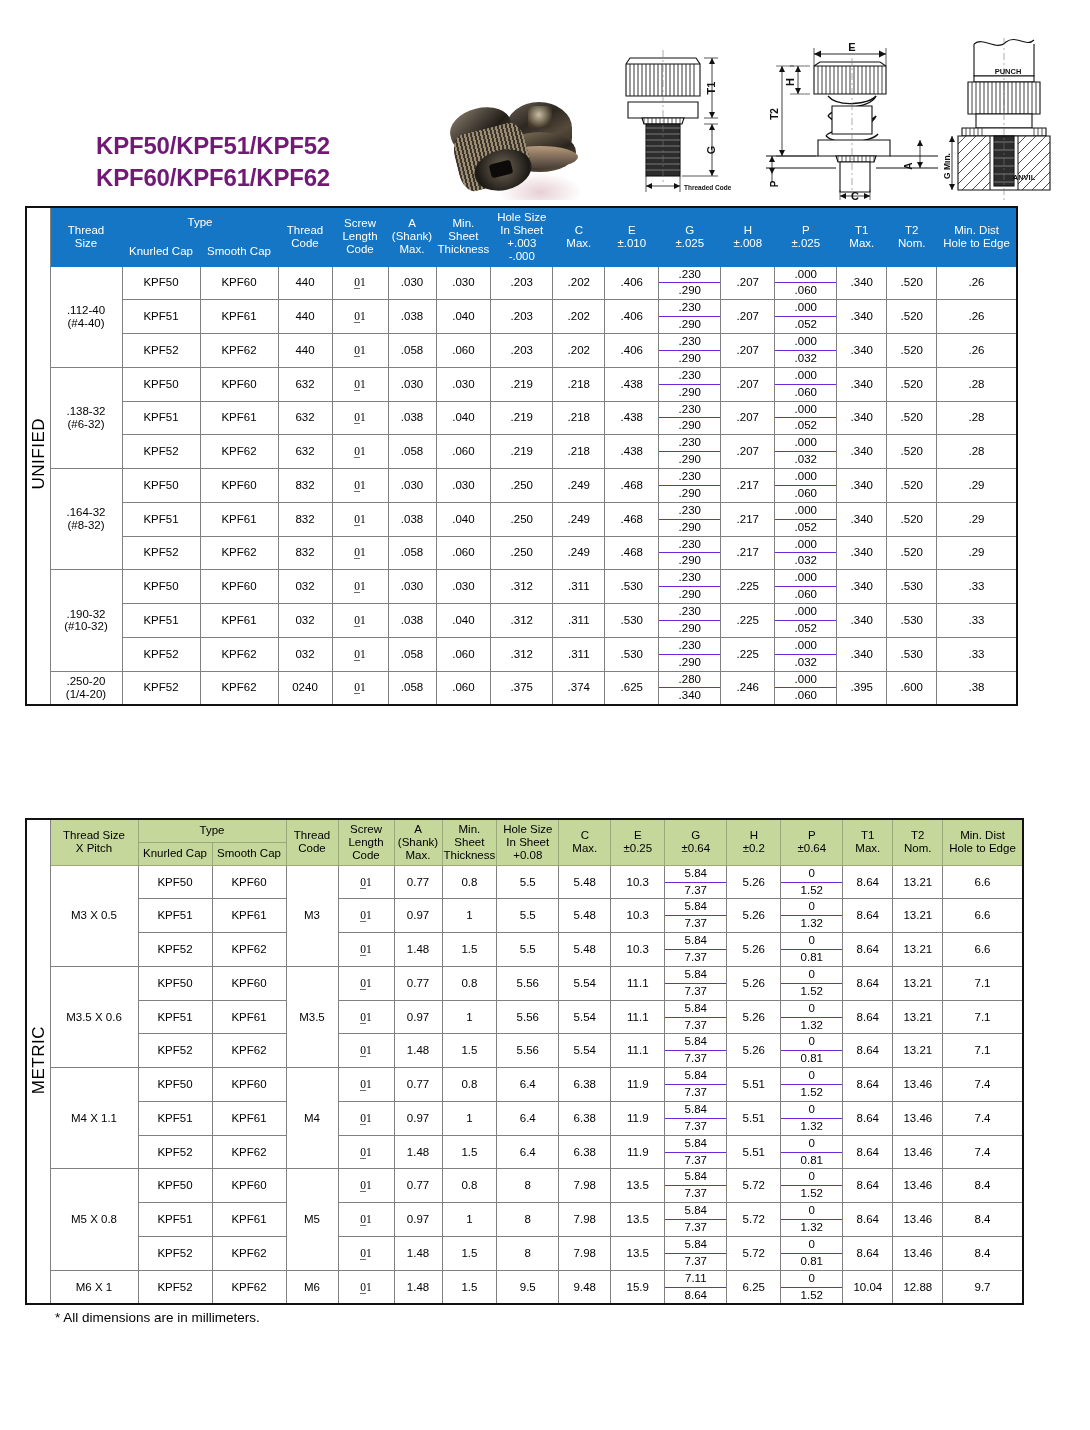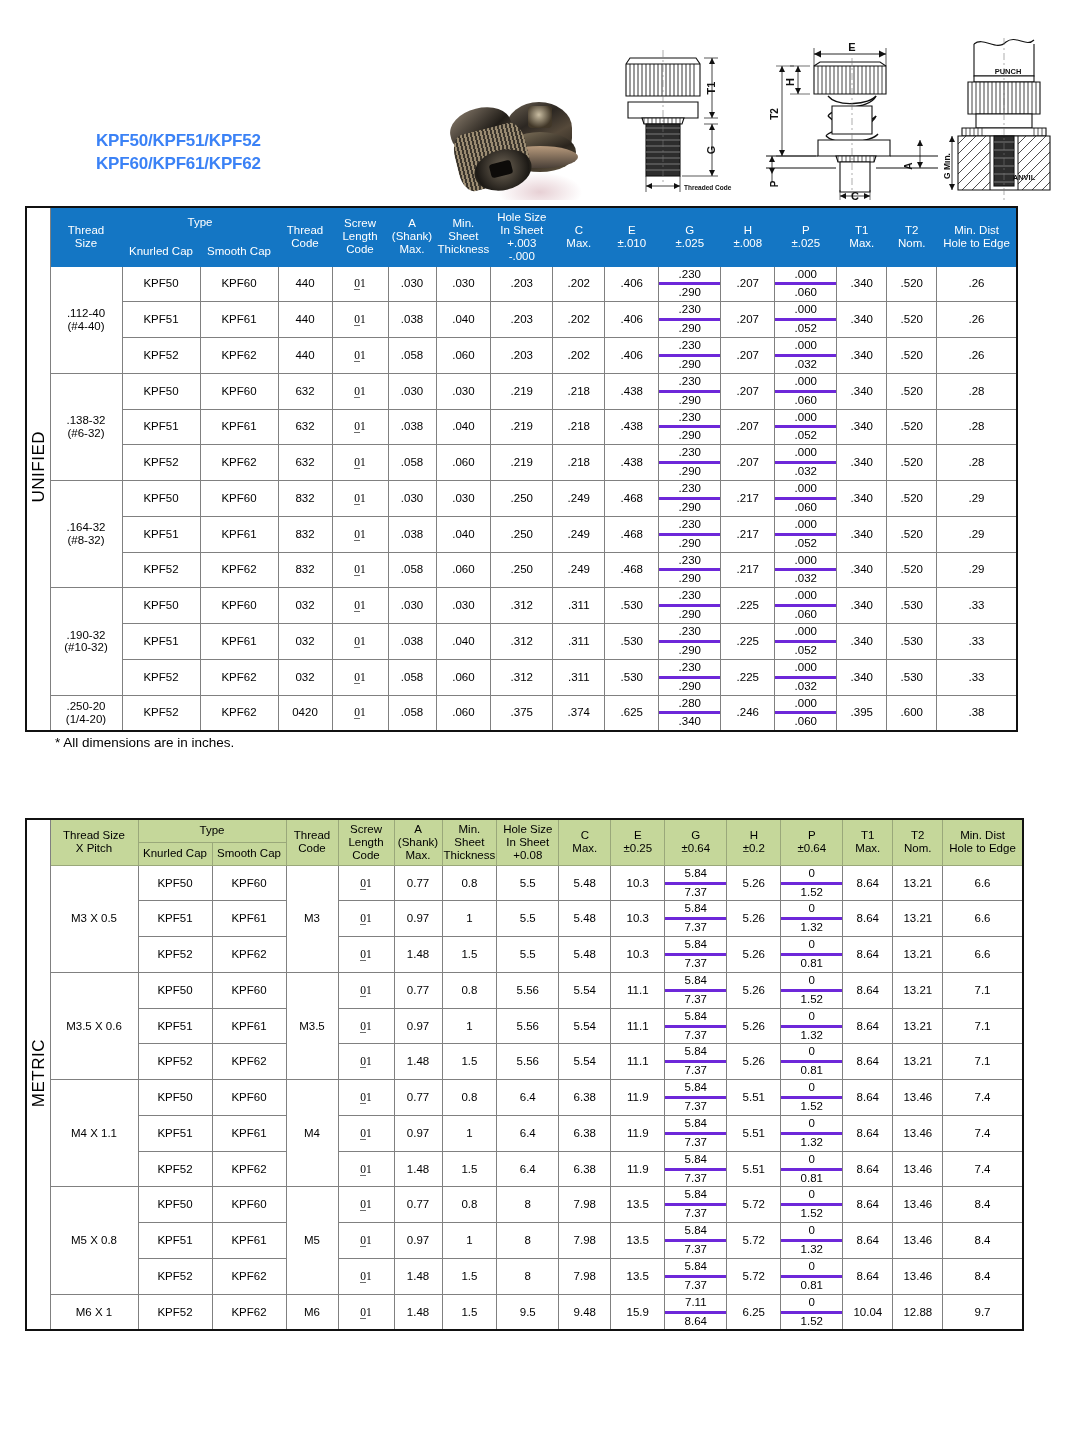--- a/index.html
+++ b/index.html
@@ -10,21 +10,21 @@
     font-family: "Liberation Sans", sans-serif;
     color: #000;
   }
   .page { position: relative; width: 1090px; height: 1430px; overflow: hidden; }
 
   
   .top { position: relative; height: 205px; width: 1090px; }
 
   .title-block {
     position: absolute; left: 96px; top: 130px;
-    font-size: 17px; font-weight: bold; color: #3b82f6;
+    font-size: 24px; font-weight: bold; color: #701a75;
     letter-spacing: -0.2px; line-height: 1.35;
   }
 
   
   .photo {
     position: absolute; left: 432px; top: 88px; width: 160px; height: 112px;
     background:
       radial-gradient(ellipse 60px 28px at 108px 104px, rgba(201,150,160,.45), rgba(255,255,255,0) 70%),
       #ffffff;
   }
@@ -107,21 +107,21 @@
     transform: rotate(180deg);
     white-space: nowrap;
     display: inline-block;
   }
 
   
   .split { padding: 0; }
   .split .s-top, .split .s-bot {
     display: block; padding: 1px 0 2px;
   }
-  .split .s-top { border-bottom: 3px solid #6d28d9; }
+  .split .s-top { border-bottom: 1px solid #6d28d9; }
 
   
   .slc { padding: 0; font-family: Liberation Serif, serif; }
   .slc .s-top { border-bottom: 1px solid #6a6a6a; }
 
   .cell { padding: 4px 1px; }
 
   .footnote {
     position: absolute; left: 55px;
     font-size: 13.5px; color: #000;
@@ -1092,21 +1092,21 @@
               <div>.250-20</div>
               <div>(1/4-20)</div>
             </td>
             <td class="cell">
               <div>KPF52</div>
             </td>
             <td class="cell">
               <div>KPF62</div>
             </td>
             <td class="cell">
-              <div>0420</div>
+              <div>0240</div>
             </td>
             <td class="slc"><span class="s-top">0</span><span class="s-bot">1</span></td>
             <td class="cell">
               <div>.058</div>
             </td>
             <td class="cell">
               <div>.060</div>
             </td>
             <td class="cell">
               <div>.375</div>
@@ -1133,21 +1133,20 @@
             </td>
             <td class="cell">
               <div>.600</div>
             </td>
             <td class="cell">
               <div>.38</div>
             </td>
           </tr>
         </tbody>
     </table>
-    <div class="footnote" id="unified-footnote-pos" style="position:static;margin-top:3px;margin-left:30px;">* All dimensions are in inches.</div>
   </div>
 
   <div class="tbl-wrap metric" id="metric-wrap" style="top:818px;">
     <table class="spec outerframe" id="metric-table">
       <colgroup>
         <col style="width:24px">
           <col style="width:88px">
           <col style="width:74px">
           <col style="width:74px">
         <col style="width:52px">
@@ -1836,15 +1835,16 @@
             </td>
             <td class="cell">
               <div>12.88</div>
             </td>
             <td class="cell">
               <div>9.7</div>
             </td>
           </tr>
         </tbody>
     </table>
+    <div class="footnote" style="position:static;margin-top:5px;margin-left:30px;">* All dimensions are in millimeters.</div>
   </div>
 
 </div>
 
 </body></html>

